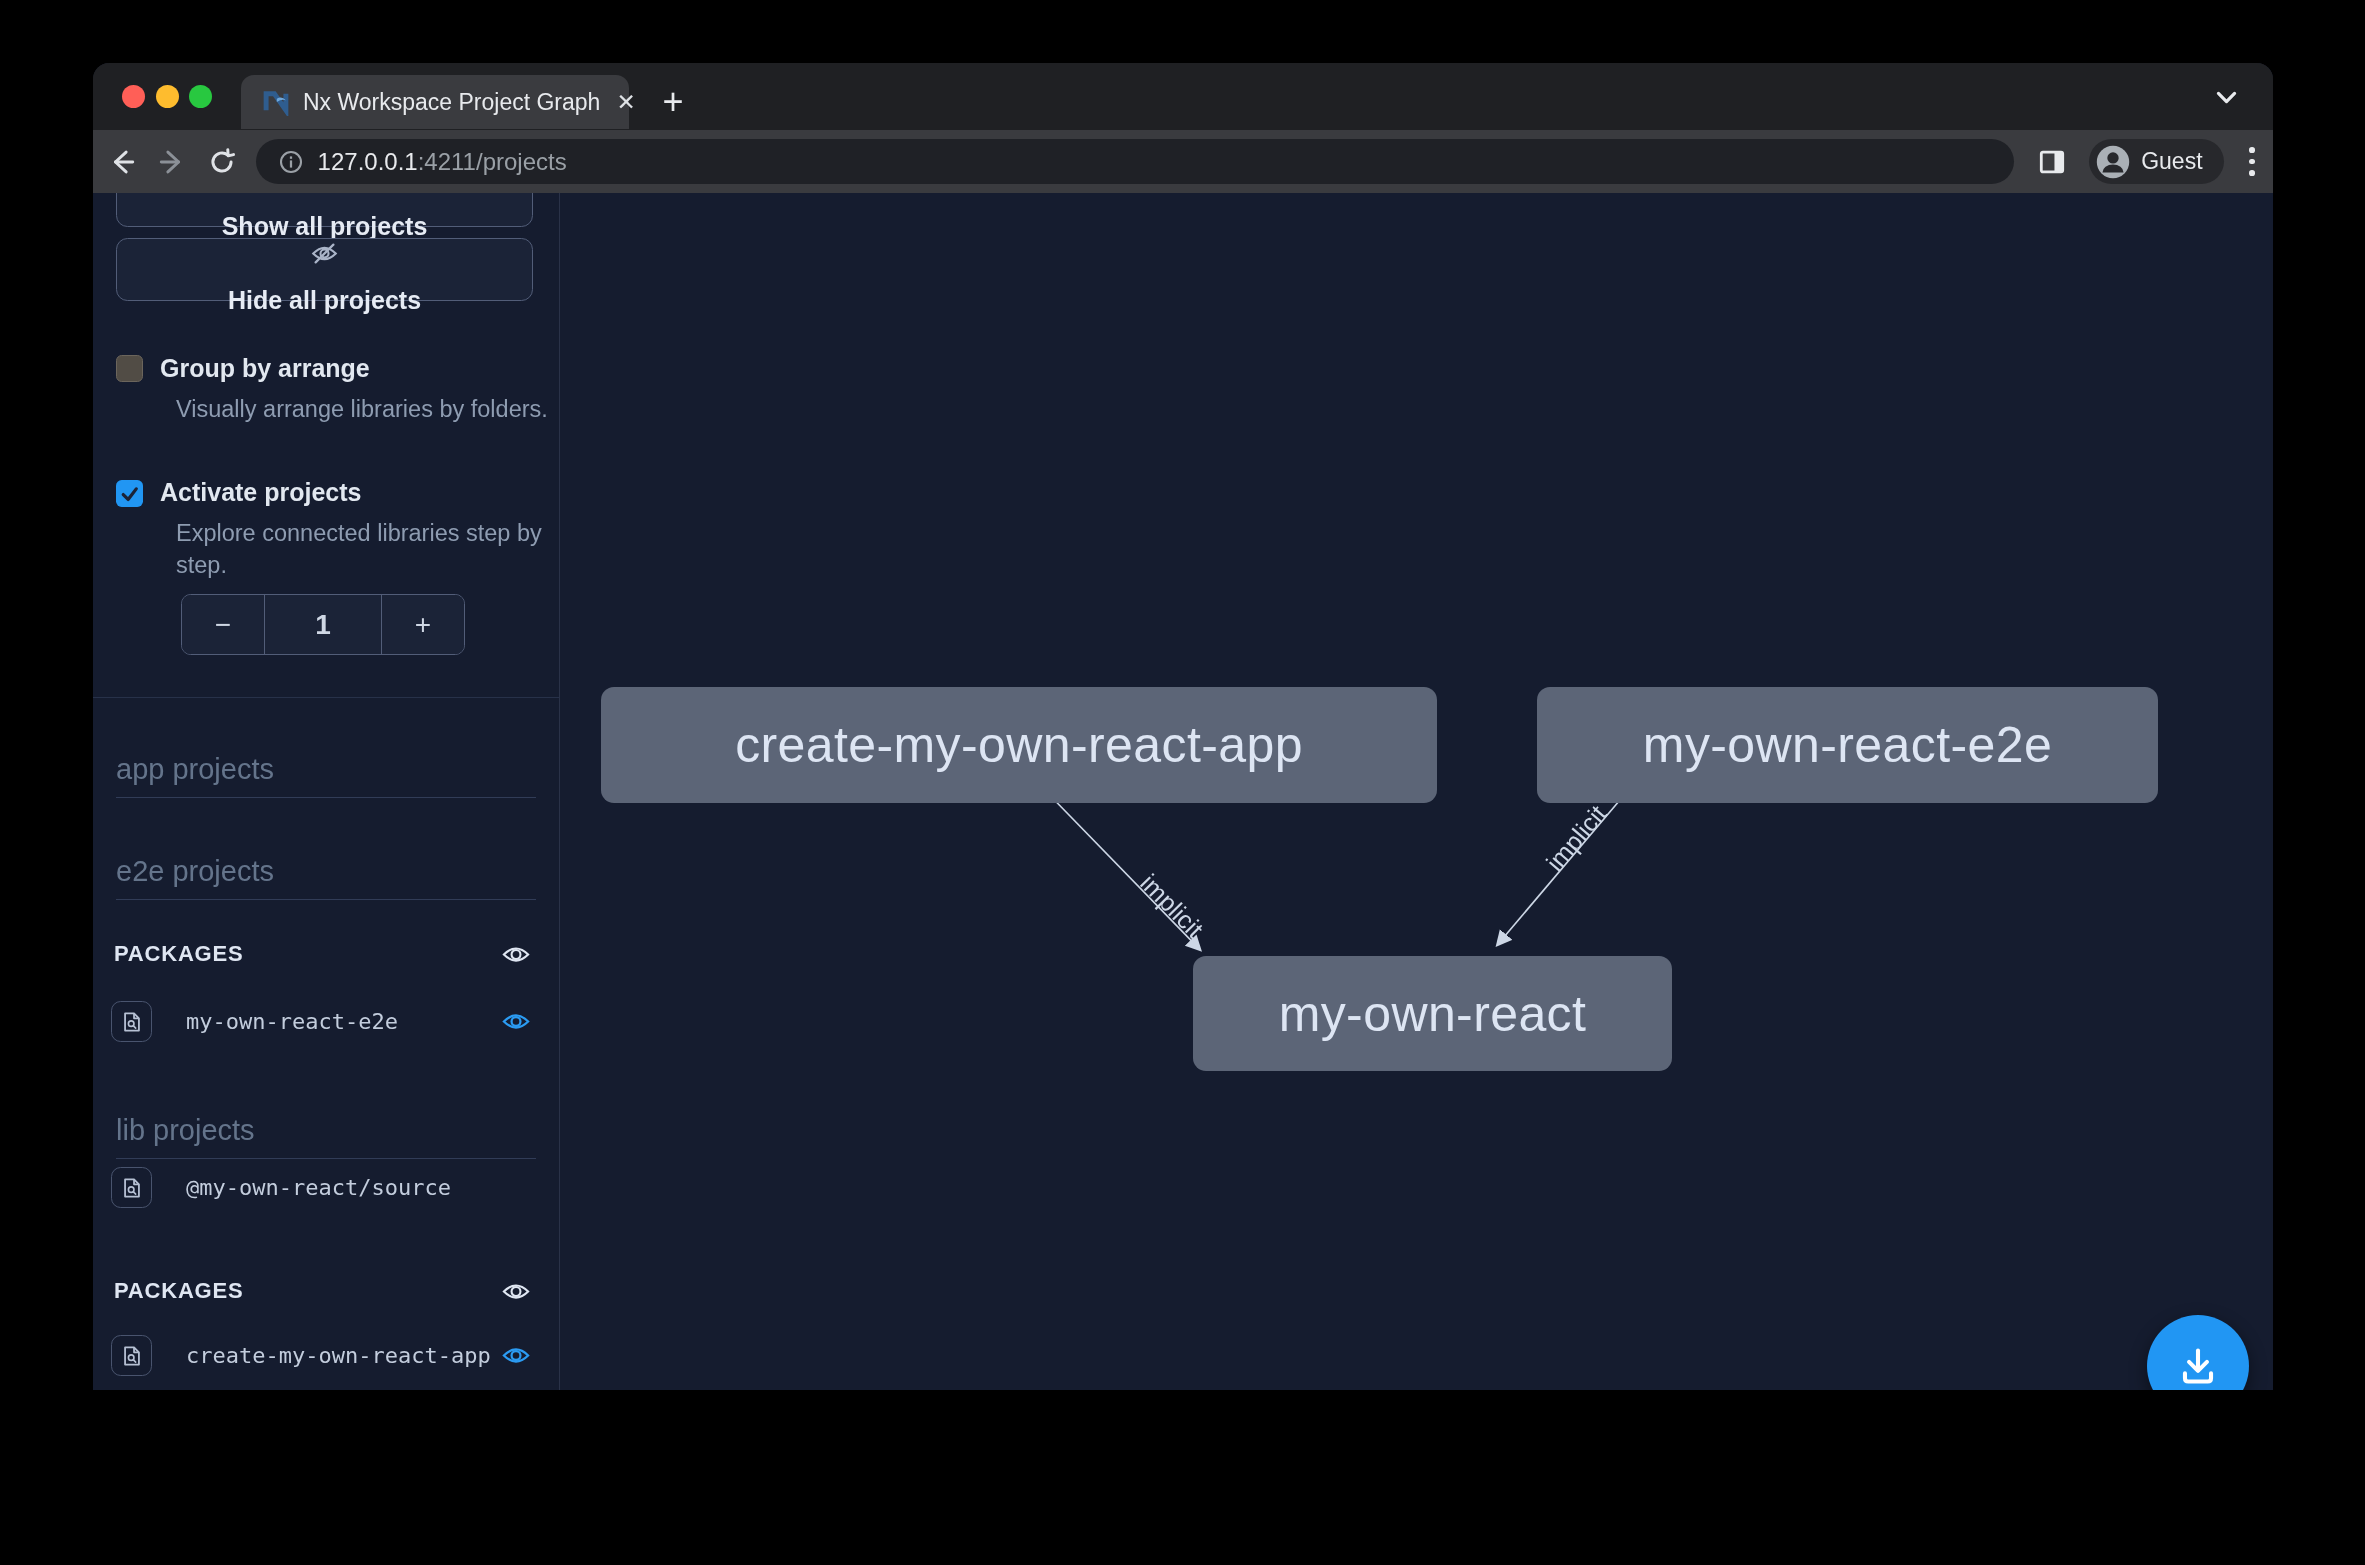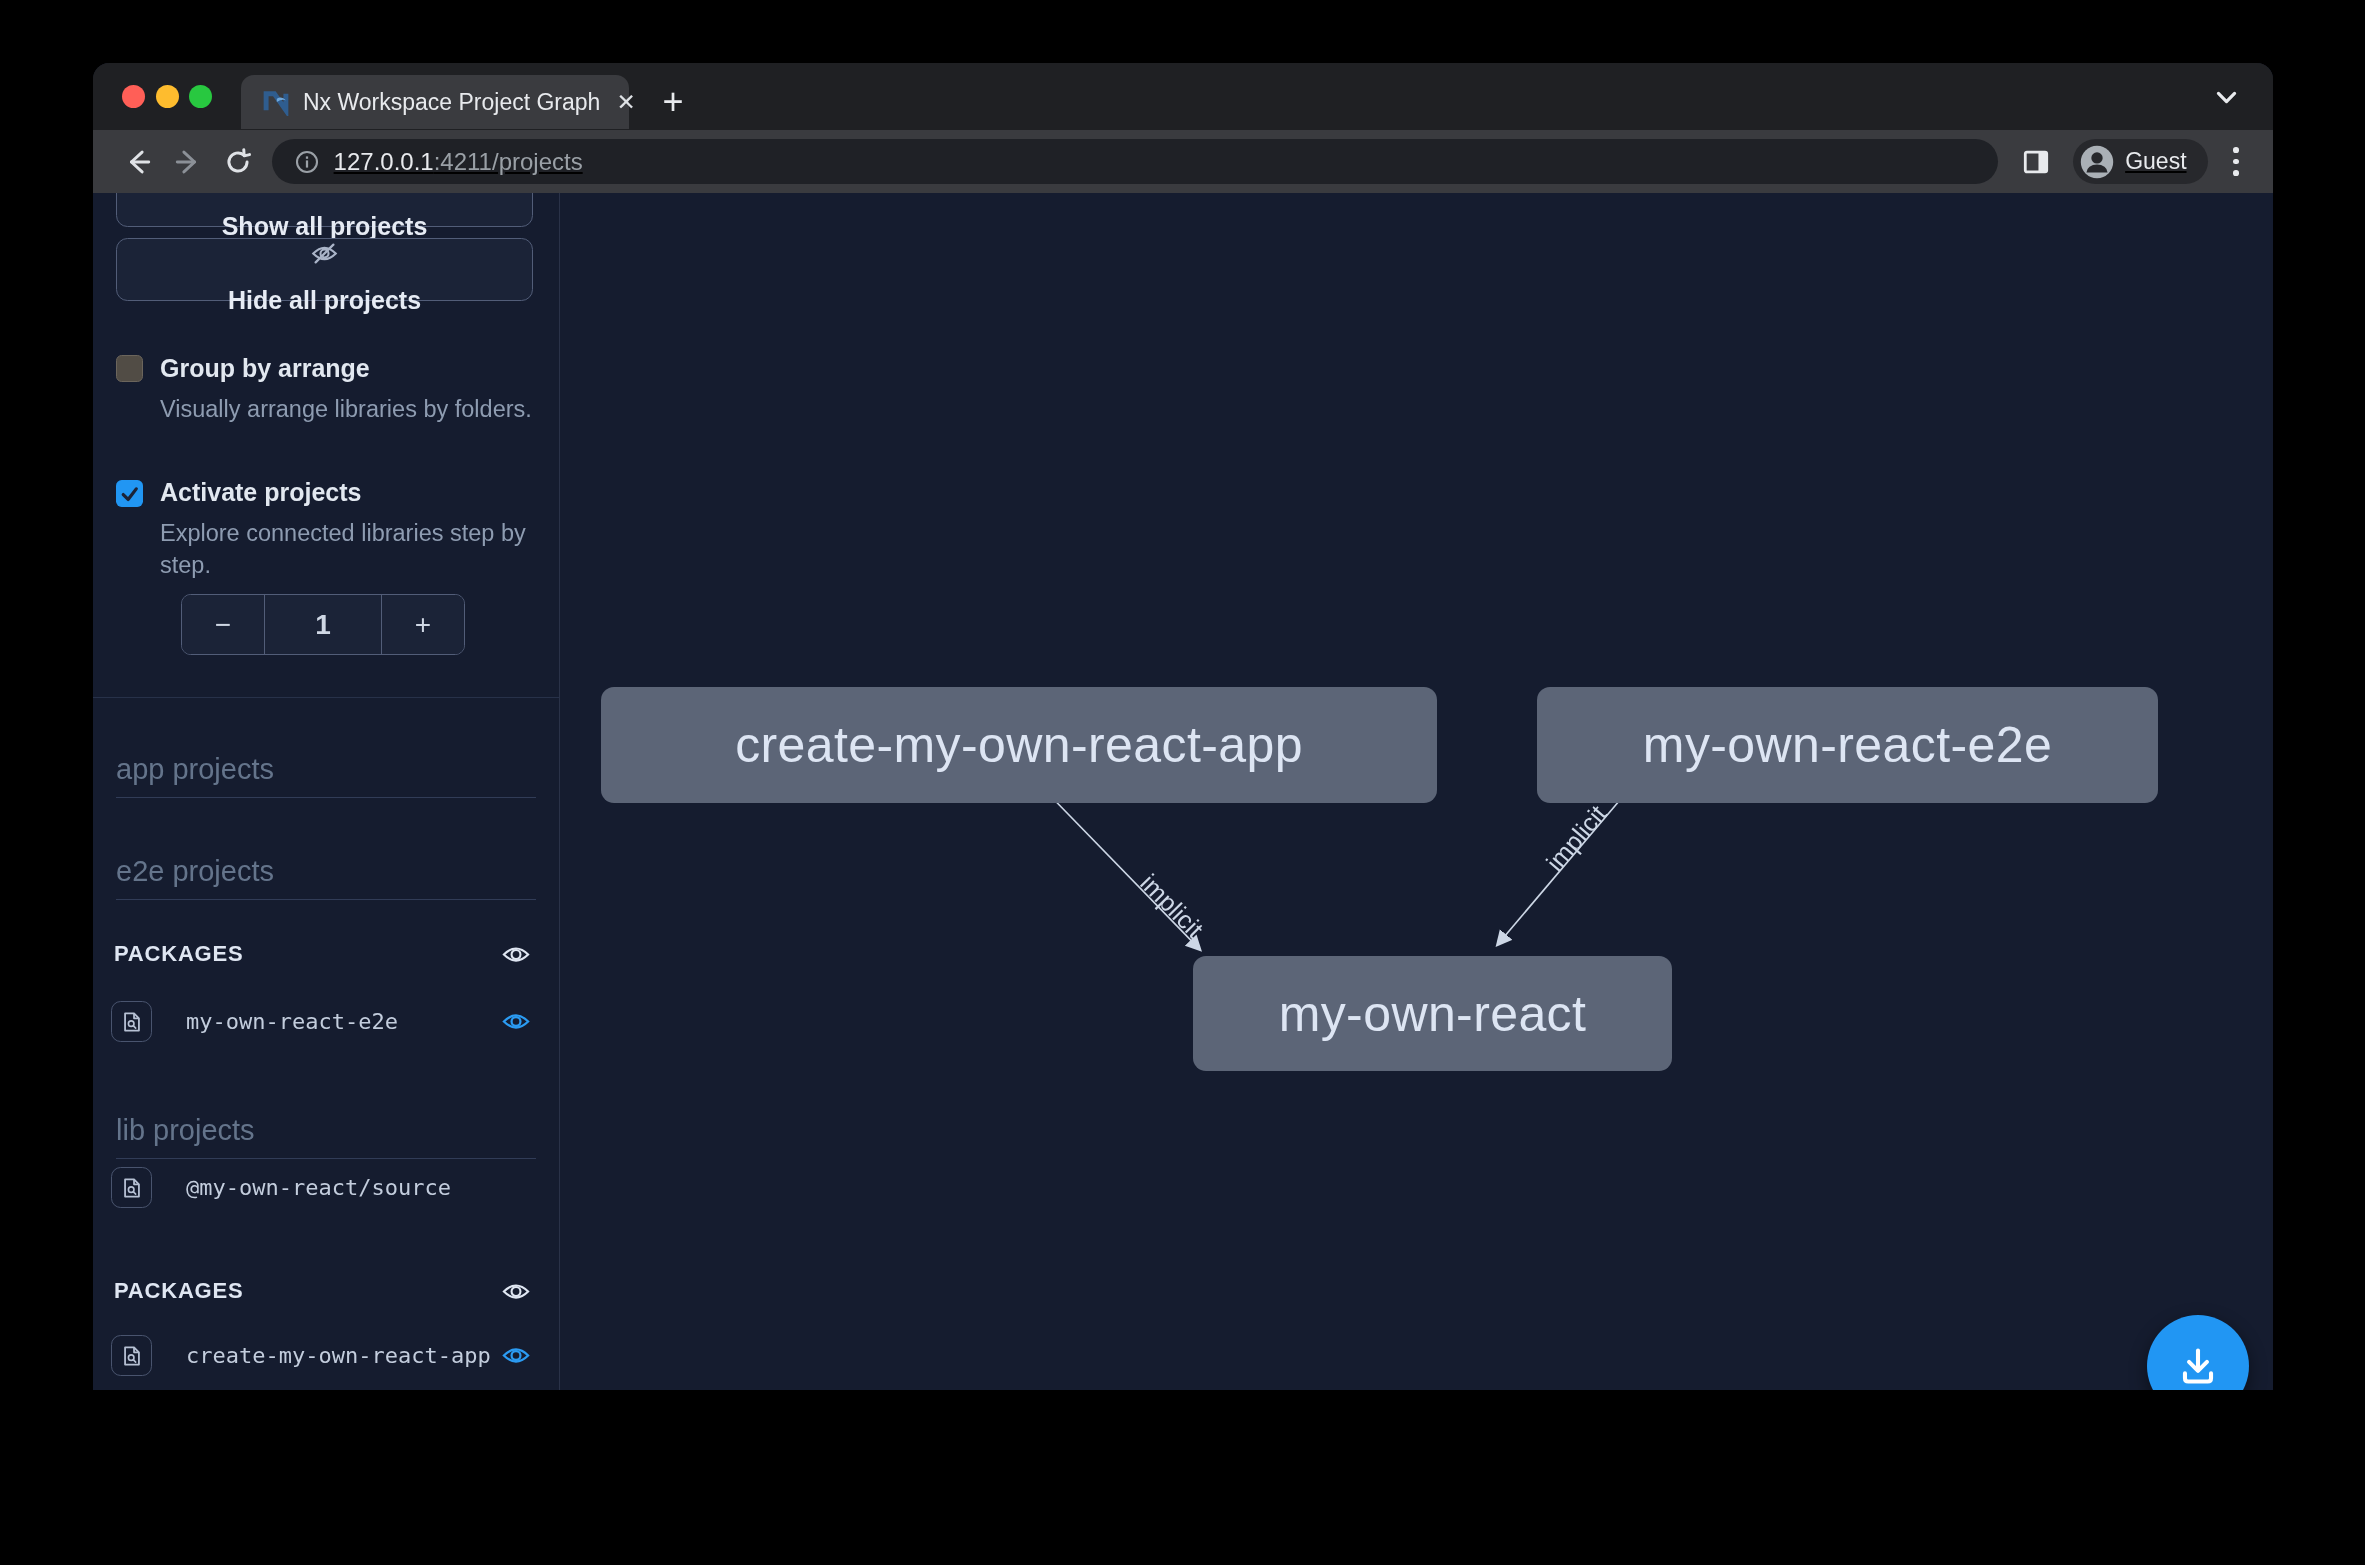--- a/index.html
+++ b/index.html
@@ -19,21 +19,21 @@
   .tab { position:absolute; left:148px; top:12px; width:388px; height:54px; background:#3a3b3f;
          border-radius:13px 13px 0 0; display:flex; align-items:center; padding:0 21px; gap:13px; }
   .favicon { width:28px; height:28px; flex:0 0 auto; }
   .tab-title { color:#e8eaed; font-size:23px; white-space:nowrap; flex:1; }
   .tab-close { color:#dfe2e6; font-size:23px; line-height:1; padding:3.2px; cursor:default; }
   .newtab { position:absolute; left:559px; top:18px; width:42px; height:42px; color:#e8eaed;
             font-size:36px; font-weight:300; display:flex; align-items:center; justify-content:center; }
   .strip-chevron { position:absolute; right:32px; top:23px; width:29px; height:23px; color:#e8eaed; }
 
   
-  .toolbar { height:63px; background:#3a3b3f; display:flex; align-items:center; padding:0 29px; flex:0 0 auto;text-decoration:underline; }
+  .toolbar { height:63px; background:#3a3b3f; display:flex; align-items:center; padding:0 13px; flex:0 0 auto; }
   .nav-icon { width:32px; height:32px; display:flex; align-items:center; justify-content:center; margin-right:18px; }
   .nav-icon svg { width:28px; height:28px; }
   .url-pill { flex:1; height:45px; background:#1f2126; border-radius:23px; display:flex;
               align-items:center; padding:0 23px; gap:14.6px; margin-right:24px; }
   .info-icon { width:24px; height:24px; flex:0 0 auto; }
   .url-text { font-size:24px; white-space:nowrap; }
   .url-host { color:#e8eaed; } .url-path { color:#9aa0a6; }
   .panel-icon { width:28px; height:28px; margin-right:23px; }
   .guest-pill { height:45px; background:#27282c; border-radius:23px; display:flex; align-items:center;
                 padding:0 21px 0 6.5px; gap:11.4px; margin-right:21px; }
@@ -54,21 +54,21 @@
               padding:0 21px; gap:18px; color:#e6ebf4; font-size:25px; font-weight:600;flex-direction:column; }
   .side-btn svg { width:29px; height:29px; flex:0 0 auto; }
   .btn-partial { top:-29px; }
   .btn-hide { top:45px; }
 
   .chk-box { position:absolute; left:23px; width:27px; height:27px; border-radius:5.7px; }
   .chk-unchecked { background:#514c45; border:1.6px solid #6b655c; }
   .chk-checked { background:#2196f3; display:flex; align-items:center; justify-content:center; }
   .chk-checked svg { width:19.5px; height:19.5px; }
   .chk-label { position:absolute; left:67px; color:#e2e8f0; font-size:25px; font-weight:700; }
-  .chk-desc { position:absolute; left:67px; width:406px; color:#8e9cb1; font-size:23.5px; line-height:32px; }
+  .chk-desc { position:absolute; left:83px; width:406px; color:#8e9cb1; font-size:23.5px; line-height:32px; }
 
   .stepper { position:absolute; left:88px; top:401px; width:284px; height:61px; border:0.8px solid #525d78;
              border-radius:9.7px; display:flex; overflow:hidden; }
   .stepper > div { display:flex; align-items:center; justify-content:center; color:#cfd7e4;
                    background:#1b2337; font-size:28px; }
   .step-minus { width:83px; border-right:0.8px solid #525d78; }
   .step-value { flex:1; font-weight:700; color:#dfe6f2; font-size:26px; }
   .step-plus { width:83px; border-left:0.8px solid #525d78; }
 
   .side-divider { position:absolute; left:0; right:0; top:504px; height:0.8px; background:#273149; }

